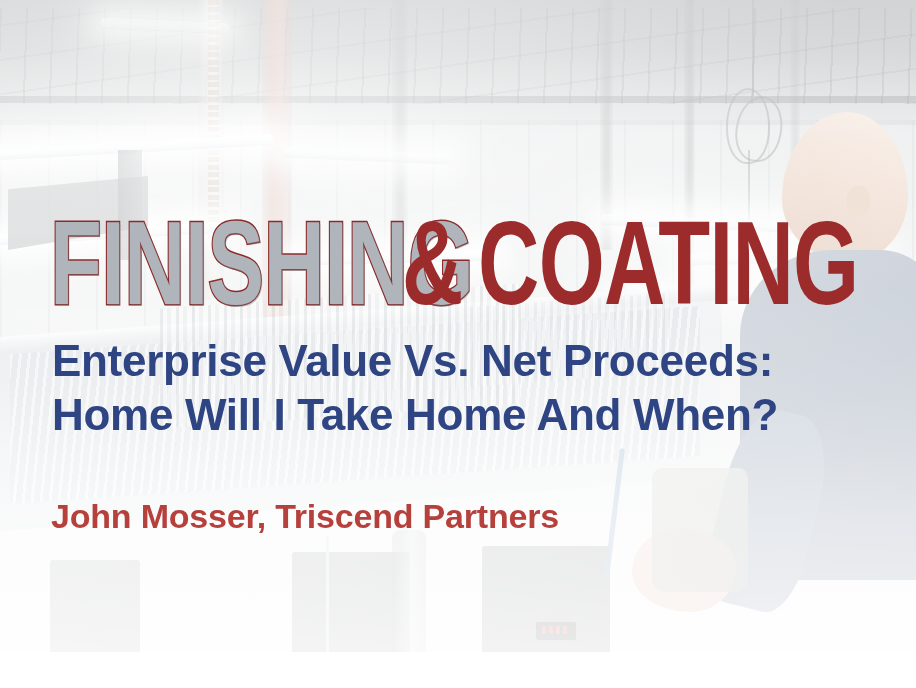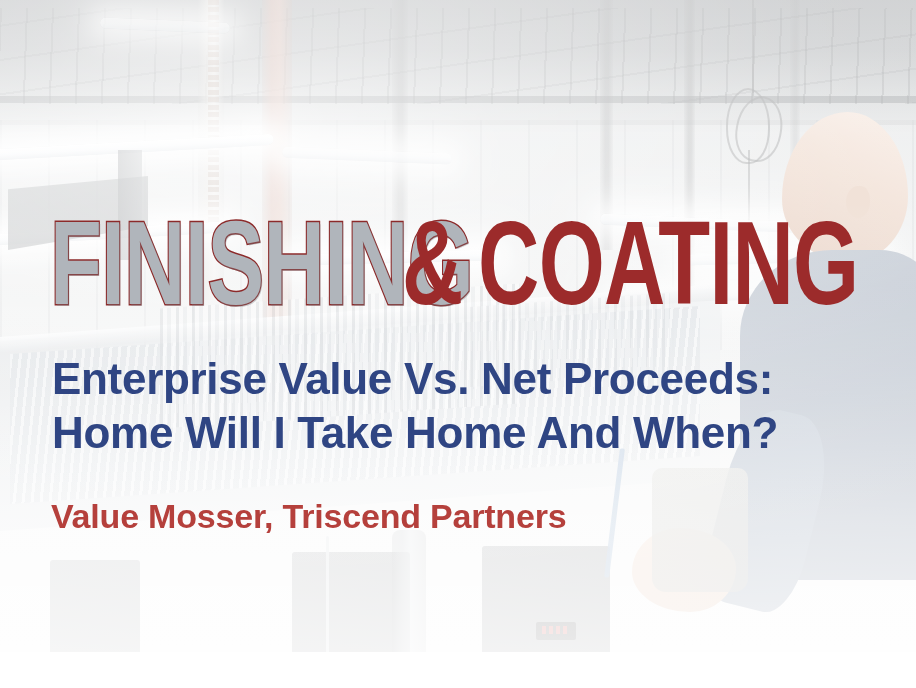--- a/index.html
+++ b/index.html
@@ -297,21 +297,21 @@
     margin-left:-236px;
   }
   .title-coating{
     color:#9c2b2b;
     margin-left:-8px;
   }
 
   .subtitle{
     position:absolute;
     left:52px;
-    top:352px;
+    top:334px;
     width:830px;
     color:#2f4583;
     font-family: "Liberation Sans Narrow", "Liberation Sans", sans-serif;
     font-weight:700;
     font-size:44px;
     line-height:1.22;
     letter-spacing:-0.3px;
     white-space:nowrap;
   }
   .subtitle-line{ display:block; }
@@ -399,16 +399,16 @@
       <span class="title-word title-finishing">FINISHING</span>
       <span class="title-word title-amp">&amp;</span>
       <span class="title-word title-coating">COATING</span>
     </div>
 
     <div class="subtitle">
       <span class="subtitle-line">Enterprise Value Vs. Net Proceeds:</span>
       <span class="subtitle-line">Home Will I Take Home And When?</span>
     </div>
 
-    <div class="presenter">Value Mosser, Triscend Partners</div>
+    <div class="presenter">John Mosser, Triscend Partners</div>
 
   </div>
 </div>
 
 </body></html>

